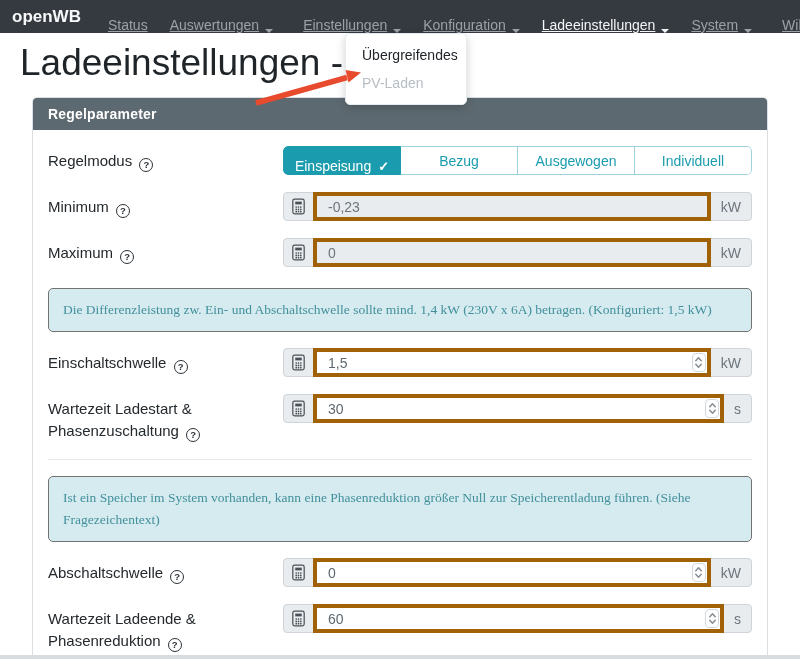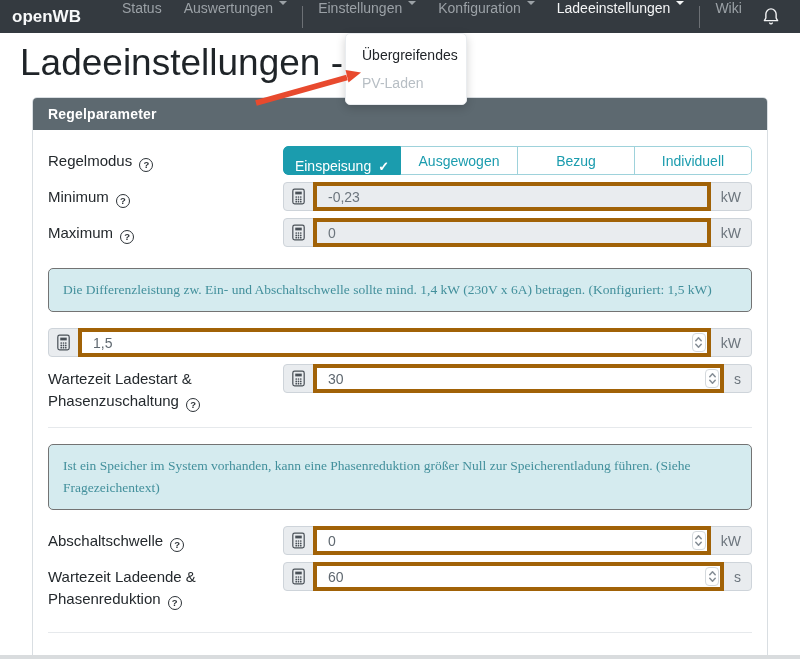--- a/index.html
+++ b/index.html
@@ -7,24 +7,24 @@
   body {
     font-family:"Liberation Sans", sans-serif;
     background:#fff; color:#212529; position:relative; overflow:hidden;
   }
 
   
   .navbar {
     height:33px; background:#343a40; display:flex; align-items:center;
     padding:0 12px; position:relative; z-index:5;
   }
-  .brand { color:#f8f9fa; font-size:17px; font-weight:700; margin-right:30px; cursor:pointer; }
+  .brand { color:#f8f9fa; font-size:17px; font-weight:700; margin-right:16px; cursor:pointer; }
   .nav-item {
-    color:#9ba1a6; font-size:14px; padding:0 11px; display:flex; align-items:flex-start;
-    gap:6px; cursor:pointer; white-space:nowrap; height:33px;
+    color:#9ba1a6; font-size:14px; padding:0 11px; display:flex; align-items:flex-end;
+    gap:6px; cursor:pointer; white-space:nowrap; height:33px;text-decoration:underline;
   }
   .nav-item.active { color:#f4f5f6; }
   .nav-divider { width:1px; height:22px; background:rgba(255,255,255,.28); margin:0 4px; }
   .caret {
     width:0; height:0; border-left:4px solid transparent; border-right:4px solid transparent;
     border-top:4px solid currentColor; display:inline-block; margin-top:1px;
   }
   .nav-spacer { flex:1; }
   .bell { width:22px; height:24px; margin-right:6px; cursor:pointer; }
 
@@ -46,21 +46,21 @@
   .card {
     margin:0 32px; border:1px solid #d9dee2; border-radius:5px; overflow:hidden;
     background:#fff;
   }
   .card-header {
     background:#5d6970; color:#fff; font-size:14px; font-weight:700;
     padding:8px 15px; letter-spacing:.2px;
   }
   .card-body { padding:16px 15px 18px; }
 
-  .form-row { display:flex; align-items:flex-start; margin-bottom:7px; }
+  .form-row { display:flex; align-items:flex-start; margin-bottom:17px; }
   .form-label {
     width:235px; flex-shrink:0; font-size:15px; color:#24292d; line-height:1.45;
     padding-top:4px; padding-right:8px;
   }
   .help-icon {
     display:inline-flex; align-items:center; justify-content:center;
     width:14px; height:14px; border:1.4px solid #2c3237; border-radius:50%;
     font-size:9.5px; font-weight:700; color:#2c3237; margin-left:3px;
     vertical-align:-2px; cursor:pointer;
   }
@@ -131,20 +131,24 @@
     <span class="caret"></span>
   </span>
   <span class="nav-item">
     <span>Konfiguration</span>
     <span class="caret"></span>
   </span>
   <span class="nav-item active">
     <span>Ladeeinstellungen</span>
     <span class="caret"></span>
   </span>
+  <span class="nav-item">
+    <span>System</span>
+    <span class="caret"></span>
+  </span>
   <span class="nav-divider"></span>
   <span class="nav-item">
     <span>Wiki</span>
 
   </span>
   <span class="nav-spacer"></span>
   <svg class="bell" viewBox="0 0 24 24" fill="none" stroke="#f4f5f6" stroke-width="1.5" stroke-linecap="round" stroke-linejoin="round">
     <path d="M12 3.2a5.6 5.6 0 0 0-5.6 5.6v4.3L4.8 16h14.4l-1.6-2.9V8.8A5.6 5.6 0 0 0 12 3.2z"></path>
     <path d="M10.6 18.6a1.5 1.5 0 0 0 2.8 0"></path>
   </svg>
@@ -171,24 +175,24 @@
         <span>Regelmodus</span>
         <span class="help-icon">?</span>
       </div>
       <div class="control">
         <div class="btn-group">
           <button class="btn active">
             <span>Einspeisung</span>
             <span class="check-icon">✓</span>
           </button>
           <button class="btn">
-            <span>Ausgewogen</span>
+            <span>Bezug</span>
           </button>
           <button class="btn">
-            <span>Bezug</span>
+            <span>Ausgewogen</span>
           </button>
           <button class="btn">
             <span>Individuell</span>
           </button>
         </div>
       </div>
     </div>
 
     <div class="form-row">
       <div class="form-label">
@@ -246,20 +250,24 @@
             <input class="ig-input readonly" type="text" readonly="" value="0" style="">
           </span>
           <span class="ig-suffix">kW</span>
         </div>
       </div>
     </div>
 
     <div class="alert">Die Differenzleistung zw. Ein- und Abschaltschwelle sollte mind. 1,4 kW (230V x 6A) betragen. (Konfiguriert: 1,5 kW)</div>
 
     <div class="form-row">
+      <div class="form-label">
+        <span>Einschaltschwelle</span>
+        <span class="help-icon">?</span>
+      </div>
       <div class="control">
         <div class="input-group">
           <span class="ig-prepend">
             <svg width="13" height="17" viewBox="0 0 16 20" fill="none">
                 <rect x="1" y="1" width="14" height="18" rx="2.2" stroke="#495057" stroke-width="1.5"></rect>
                 <rect x="4" y="4" width="8" height="3.4" fill="#495057"></rect>
                 <circle cx="5.2" cy="10.6" r="1.05" fill="#495057"></circle>
                 <circle cx="8" cy="10.6" r="1.05" fill="#495057"></circle>
                 <circle cx="10.8" cy="10.6" r="1.05" fill="#495057"></circle>
                 <circle cx="5.2" cy="13.6" r="1.05" fill="#495057"></circle>

